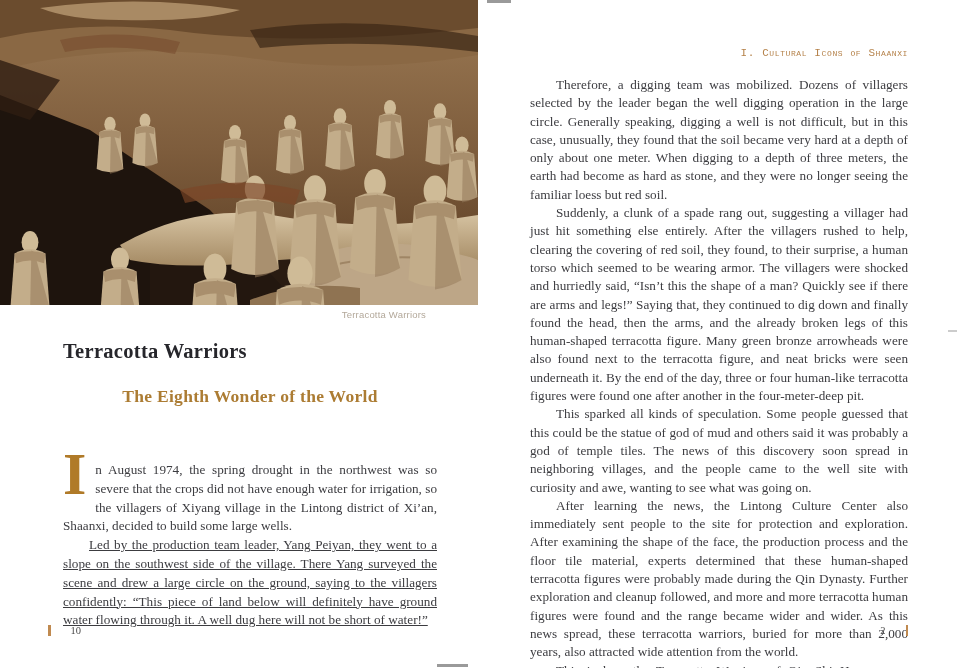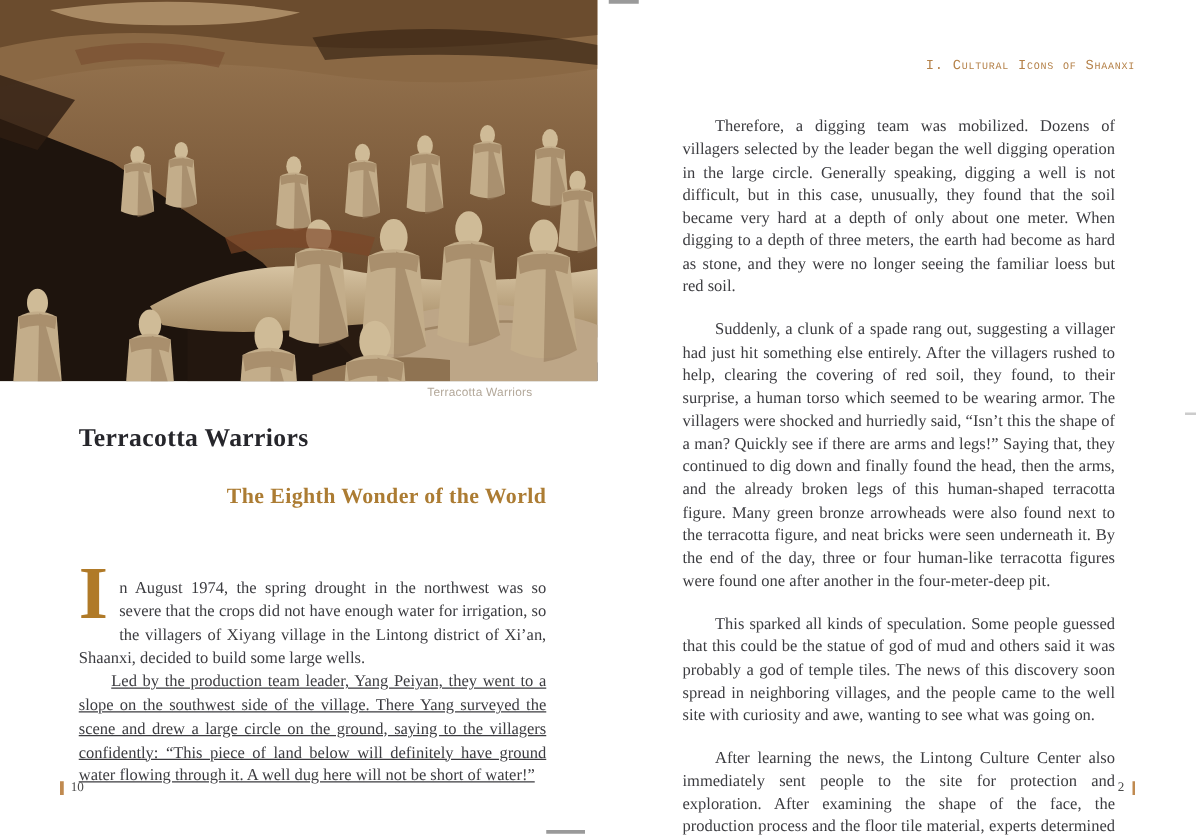--- a/index.html
+++ b/index.html
@@ -35,24 +35,24 @@
   }
   
   .running-header{
     position:absolute;right:49px;top:47px;
     font-variant:small-caps;font-size:11px;color:#b5824a;letter-spacing:.6px;font-family:Liberation Mono, monospace;
   }
   .body-right{
     position:absolute;left:530px;top:76px;width:378px;
     font-size:13.2px;line-height:18.3px;color:#3c3c40;text-align:justify;
   }
-  .body-right p{margin:16px;text-indent:26px;}
+  .body-right p{margin:0;text-indent:26px;}
   
   .pageno{
-    position:absolute;top:625px;display:flex;align-items:center;gap:6px;
+    position:absolute;top:625px;display:flex;align-items:center;gap:20px;
     font-size:10.5px;color:#4a4a4a;
   }
   .pageno.left{left:48px;}
   .pageno.right{right:49px;}
   .pageno .bar{width:2.5px;height:11px;background:#c08a50;}
   
   .tab-indicator{position:absolute;left:487px;top:0;width:24px;height:3px;background:#9a9a9a;}
   .hscroll-handle{position:absolute;left:437px;top:664px;width:31px;height:3px;background:#9a9a9a;}
   .edge-marker{position:absolute;left:948px;top:330px;width:9px;height:2px;background:#cccccc;}
 </style>
@@ -120,21 +120,21 @@
 
         <path d="M180,190 Q240,175 300,190 L295,205 Q235,192 185,203 Z" fill="#7c4526" opacity="0.65"></path>
         <path d="M60,40 Q120,28 180,42 L175,54 Q115,42 65,52 Z" fill="#74462a" opacity="0.5"></path>
       </svg>
     </div>
 
     <div class="caption">Terracotta Warriors</div>
 
     <h1 class="title" style="margin:0;">Terracotta Warriors</h1>
 
-    <h2 class="subtitle" style="margin:0;text-align:right;">The Eighth Wonder of the World</h2>
+    <h2 class="subtitle" style="margin:0;">The Eighth Wonder of the World</h2>
 
     <div class="body-left">
       <p><span class="dropcap">I</span><span>n August 1974, the spring drought in the northwest was so severe that the crops did not have enough water for irrigation, so the villagers of Xiyang village in the Lintong district of Xi’an, Shaanxi, decided to build some large wells.</span></p>
       <p class="indent">Led by the production team leader, Yang Peiyan, they went to a slope on the southwest side of the village. There Yang surveyed the scene and drew a large circle on the ground, saying to the villagers confidently: “This piece of land below will definitely have ground water flowing through it. A well dug here will not be short of water!”</p>
     </div>
 
     <div class="pageno left">
       <span class="bar"></span>
       <span>10</span>
     </div>

